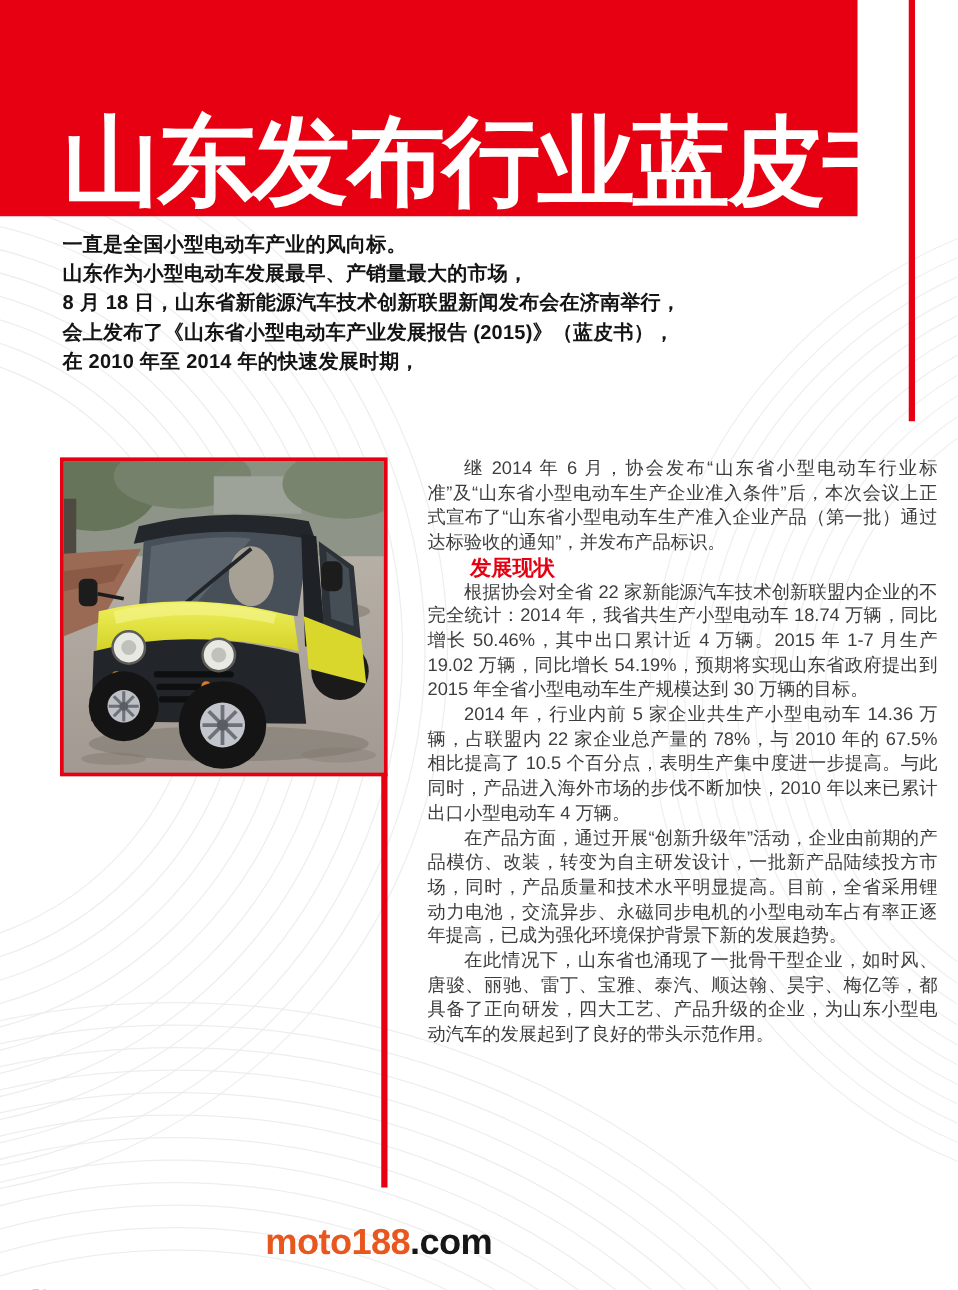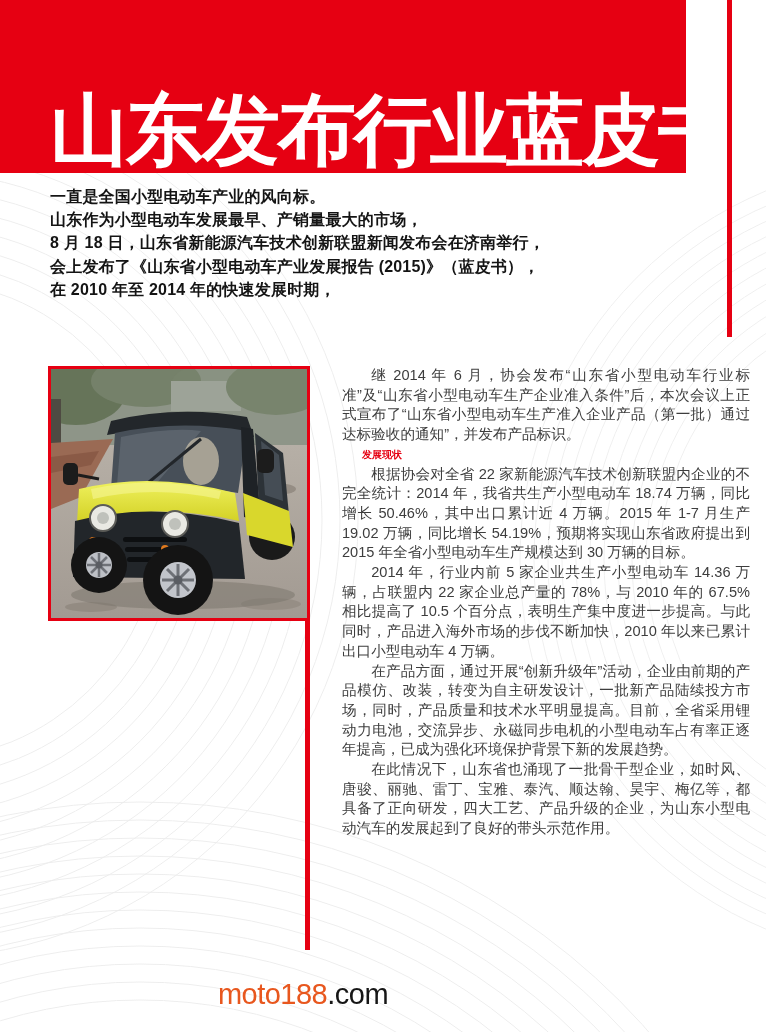--- a/index.html
+++ b/index.html
@@ -24,27 +24,27 @@
   
   .photo{position:absolute;left:48px;top:366px;width:262px;height:255px;box-sizing:border-box;
     border:3px solid #e60012;background:#aaa49c;z-index:2;}
   .photo svg{display:block;width:100%;height:100%;}
   .photo-rule{position:absolute;left:305px;top:619px;width:5px;height:331px;background:#e60012;z-index:2;}
 
   
   .article{position:absolute;left:342px;top:366px;width:408px;z-index:2;
     font-size:14.6px;line-height:19.7px;color:#3d3d3d;text-align:justify;}
   .article p{margin:0;text-indent:2em;}
-  .article .section-heading{margin:0;font-size:10px;line-height:19.7px;font-weight:bold;
+  .article .section-heading{margin:0;font-size:17px;line-height:19.7px;font-weight:bold;
     color:#e60012;text-indent:2em;}
 
   
   .page-number{position:absolute;left:25px;top:986px;font-size:13px;color:#3c3c3c;z-index:2;margin-top:43px;}
   .site-domain{position:absolute;left:0;top:978px;width:606px;text-align:center;z-index:2;
-    font-size:29px;font-weight:normal;letter-spacing:-0.5px;white-space:nowrap;}
+    font-size:29px;font-weight:bold;letter-spacing:-0.5px;white-space:nowrap;}
   .site-name{color:#e8571e;}
   .site-tld{color:#161616;}
 </style>
 </head>
 <body>
 
 <div class="page">
 
   <svg class="bg-pattern" width="766" height="1032" viewBox="0 0 766 1032">
     <g fill="none" stroke="#ededed" stroke-width="1" opacity="0.85">

